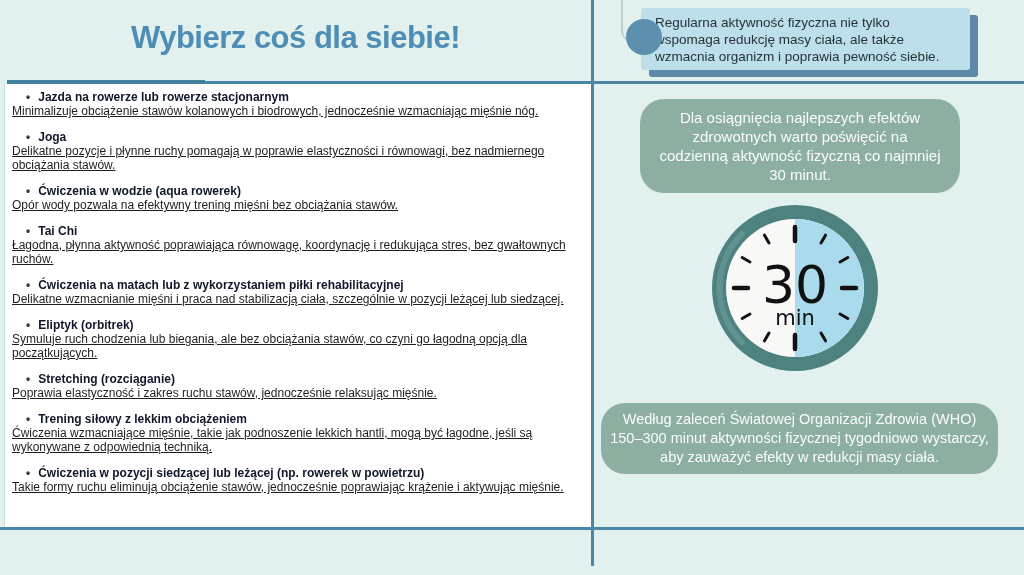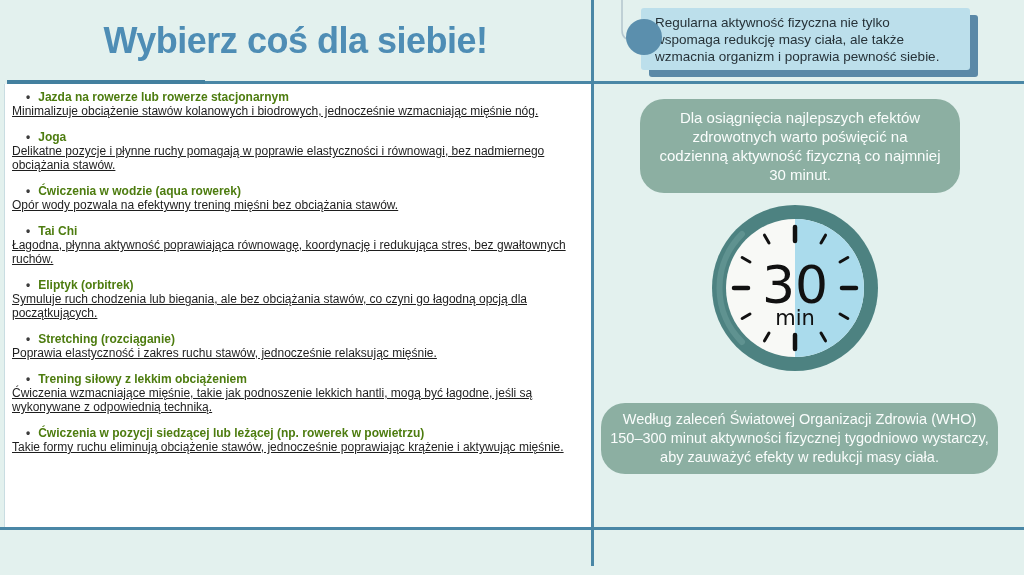--- a/index.html
+++ b/index.html
@@ -13,32 +13,32 @@
 
   
   .v-divider{left:591px;top:0;width:3px;height:566px;background:#4a87a6;}
   .h-line-top{left:7px;top:81px;width:1017px;height:3px;background:#4a87a6;}
   .h-line-top-thick{left:7px;top:80px;width:198px;height:4px;background:#43809f;}
   .h-line-bottom{left:0;top:527px;width:1024px;height:3px;background:#4a87a6;}
 
   
   .page-title{
     left:0;top:20px;width:591px;text-align:center;
-    font-size:36px;font-weight:bold;letter-spacing:-0.5px;
+    font-size:31px;font-weight:bold;letter-spacing:-0.5px;
     color:#4e8db5;
   }
   .left-panel{
     left:4px;top:84px;width:587px;height:443px;background:#ffffff;
     border-left:1.5px solid #c9dde2;
     box-sizing:border-box;padding:6px 6px 0 7px;
   }
   ul.activities{list-style:none;margin:0;padding:0;}
   ul.activities li{margin:0 0 12px 0;}
   .act-head{
-    font-size:12px;font-weight:bold;color:#4d7c0f;line-height:14px;
+    font-size:12px;font-weight:bold;color:#0f172a;line-height:14px;
     padding-left:14px;
   }
   .act-head .bullet::before{content:"•";color:#3c3c3c;font-weight:bold;margin-right:8px;}
   .act-desc{
     font-size:12px;color:#1e1e1e;line-height:14px;max-width:578px;text-decoration:underline;
   }
 
   
   .connector{left:610px;top:0;width:46px;height:52px;}
   .callout-top{
@@ -85,20 +85,24 @@
       <div class="act-head"><span class="bullet"></span><span>Joga</span></div>
       <div class="act-desc">Delikatne pozycje i płynne ruchy pomagają w poprawie elastyczności i równowagi, bez nadmiernego obciążania stawów.</div>
     </li>
     <li>
       <div class="act-head"><span class="bullet"></span><span>Ćwiczenia w wodzie (aqua rowerek)</span></div>
       <div class="act-desc">Opór wody pozwala na efektywny trening mięśni bez obciążania stawów.</div>
     </li>
     <li>
       <div class="act-head"><span class="bullet"></span><span>Tai Chi</span></div>
       <div class="act-desc">Łagodna, płynna aktywność poprawiająca równowagę, koordynację i redukująca stres, bez gwałtownych ruchów.</div>
+    </li>
+    <li>
+      <div class="act-head"><span class="bullet"></span><span>Ćwiczenia na matach lub z wykorzystaniem piłki rehabilitacyjnej</span></div>
+      <div class="act-desc">Delikatne wzmacnianie mięśni i praca nad stabilizacją ciała, szczególnie w pozycji leżącej lub siedzącej.</div>
     </li>
     <li>
       <div class="act-head"><span class="bullet"></span><span>Eliptyk (orbitrek)</span></div>
       <div class="act-desc">Symuluje ruch chodzenia lub biegania, ale bez obciążania stawów, co czyni go łagodną opcją dla początkujących.</div>
     </li>
     <li>
       <div class="act-head"><span class="bullet"></span><span>Stretching (rozciąganie)</span></div>
       <div class="act-desc">Poprawia elastyczność i zakres ruchu stawów, jednocześnie relaksując mięśnie.</div>
     </li>
     <li>

